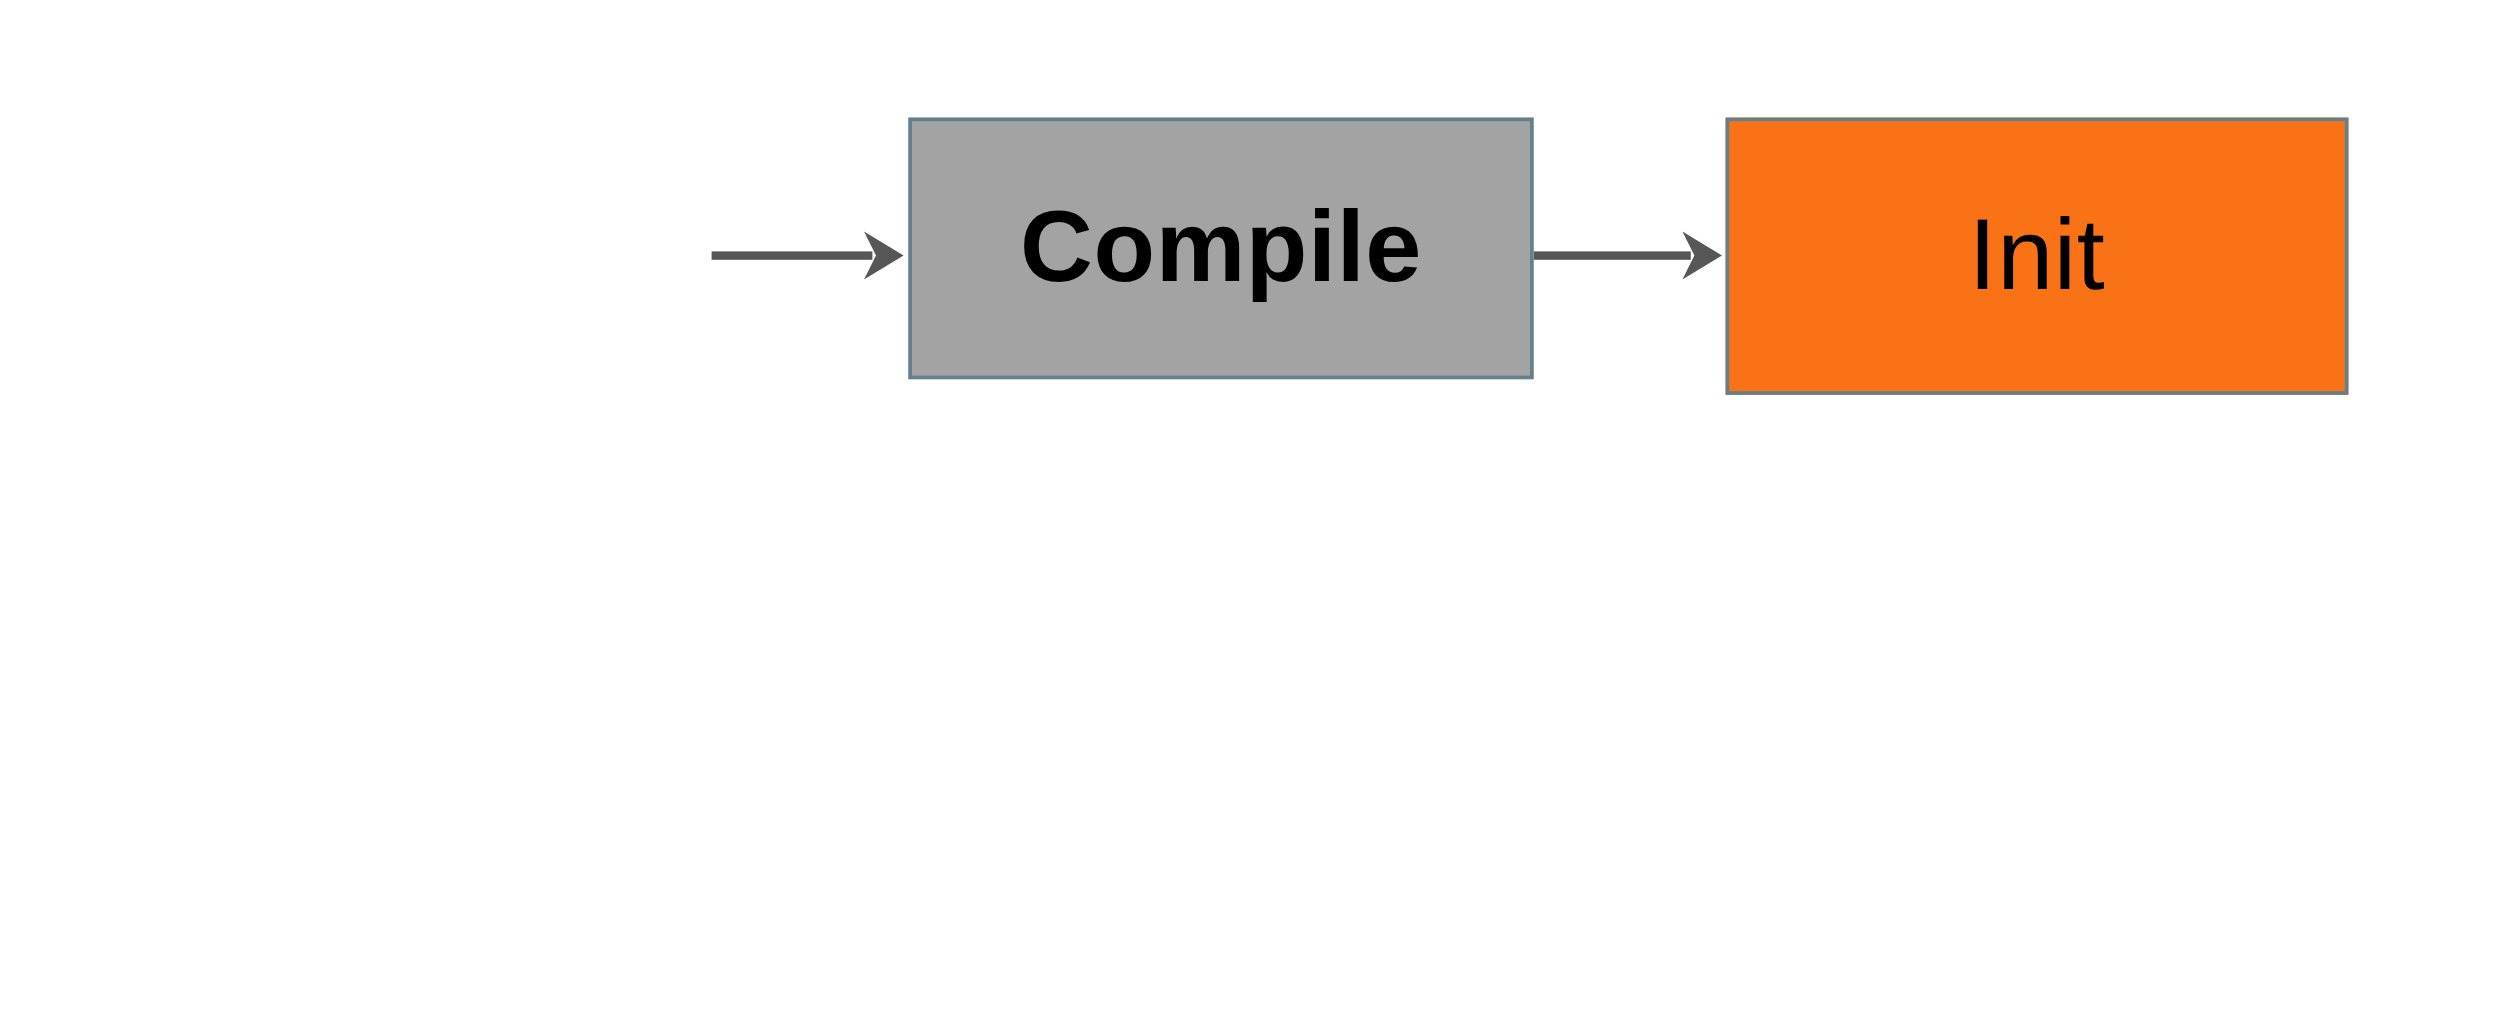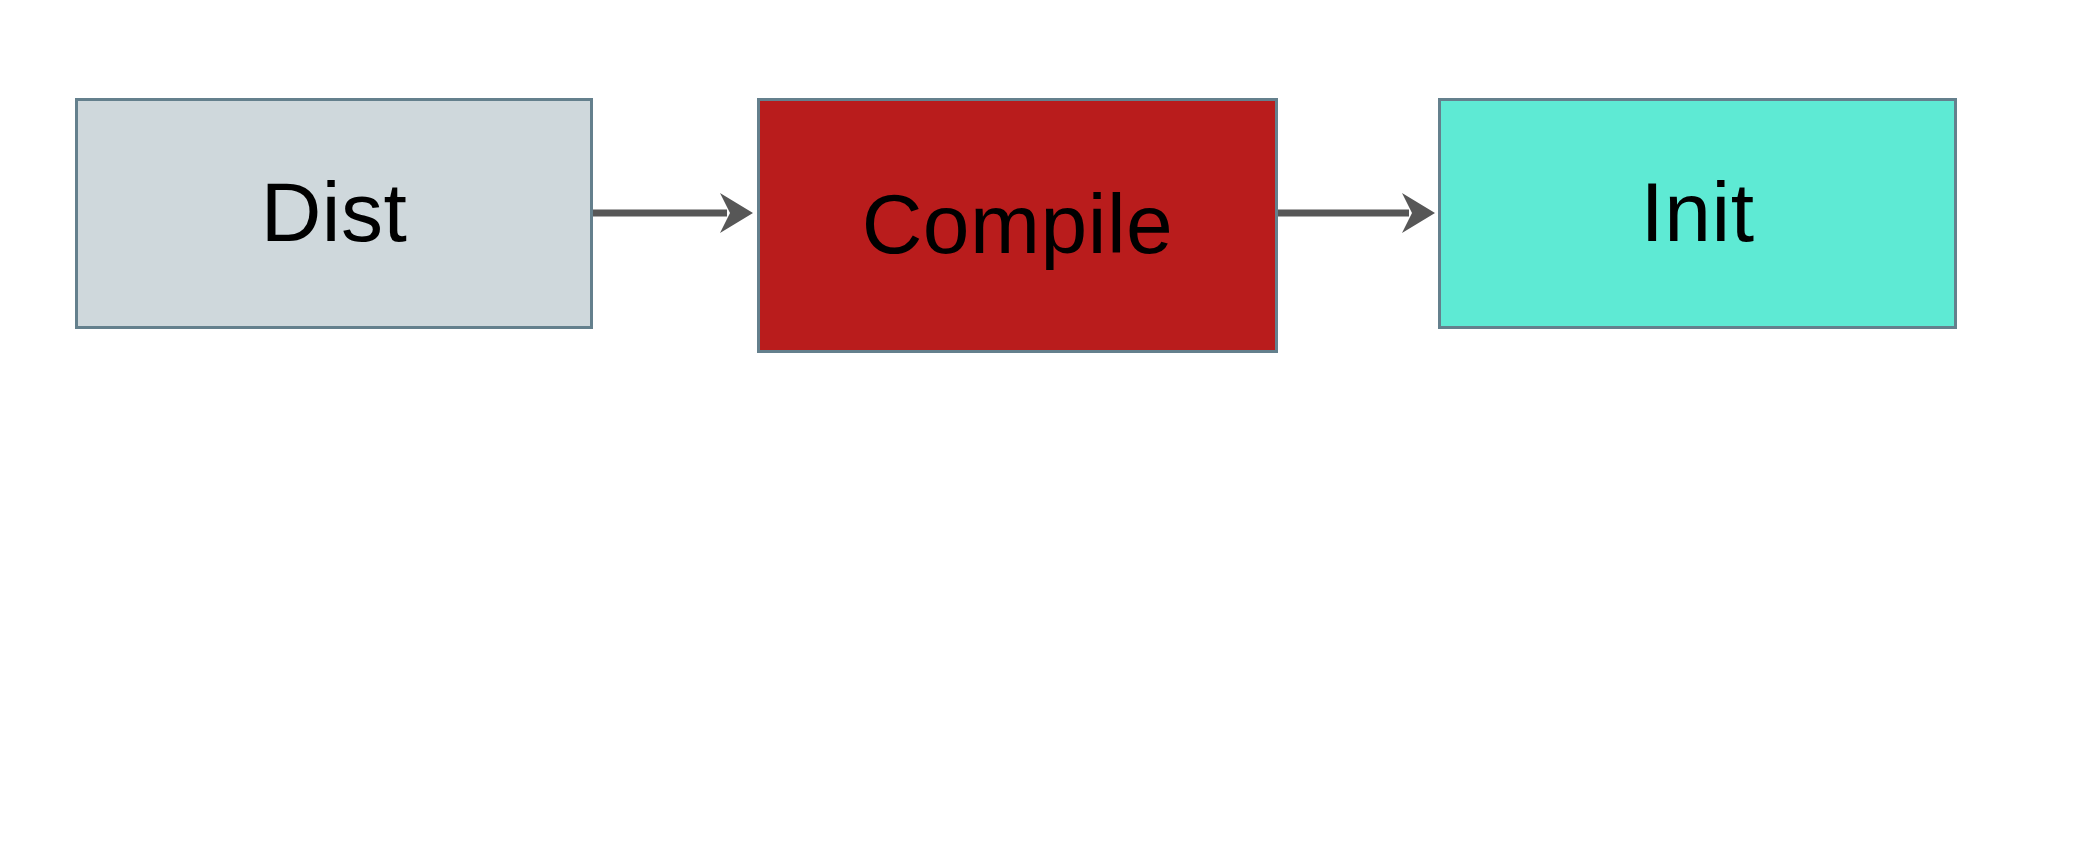--- a/index.html
+++ b/index.html
@@ -52,26 +52,23 @@
       <g fill="#575757">
         <rect x="593" y="209.5" width="134" height="7"></rect>
         <polygon points="753,213 720,193 730,213 720,233"></polygon>
       </g>
       <g fill="#575757">
         <rect x="1278" y="209.5" width="131" height="7"></rect>
         <polygon points="1435,213 1402,193 1412,213 1402,233"></polygon>
       </g>
     </svg>
 
-  <div class="node" style="left: 75px; top: 98px; width: 518px; height: 231px; background: rgb(207, 216, 220); border-color: rgb(100, 128, 141);">
-    <span class="node-label" style="color: rgb(0, 0, 0);">Dist</span>
-  </div>
 
-  <div class="node" style="left: 757px; top: 98px; width: 521px; height: 255px; background: #b91c1c; border-color: rgb(100, 128, 141);">
+  <div class="node" style="left: 757px; top: 98px; width: 521px; height: 218px; background: #a3a3a3; border-color: rgb(100, 128, 141); font-weight: bold;">
     <span class="node-label" style="color: rgb(0, 0, 0);">Compile</span>
   </div>
 
-  <div class="node" style="left: 1438px; top: 98px; width: 519px; height: 231px; background: #5eead4; border-color: rgb(100, 128, 141);">
+  <div class="node" style="left: 1438px; top: 98px; width: 519px; height: 231px; background: #f97316; border-color: rgb(100, 128, 141);">
     <span class="node-label" style="color: rgb(0, 0, 0);">Init</span>
   </div>
 
 
 </div>
 
 </body></html>

